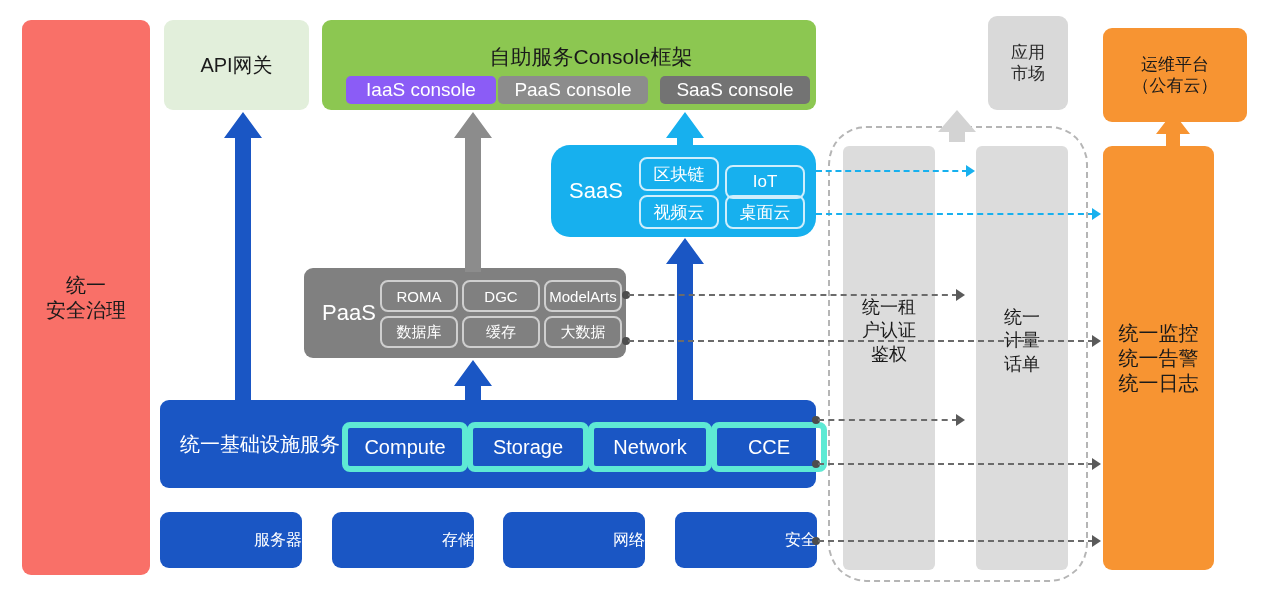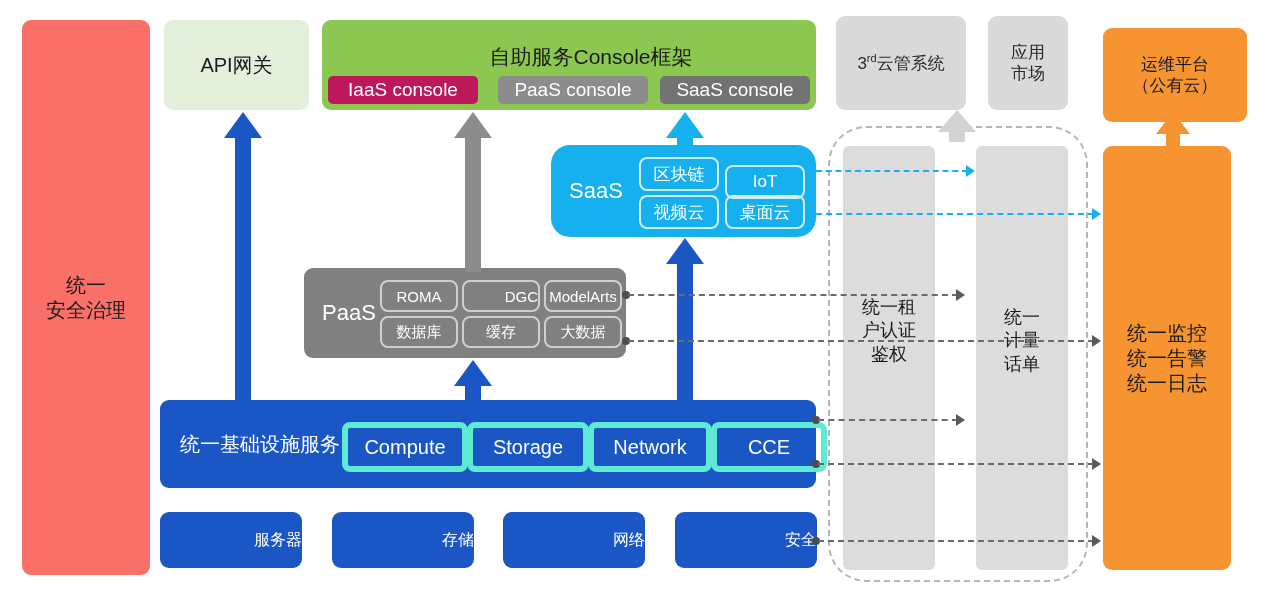--- a/index.html
+++ b/index.html
@@ -70,52 +70,47 @@
       <span>安全治理</span>
     </div>
   </div>
 
   <div class="box api-gw" style="left:164px;top:20px;width:145px;height:90px;">
     <span>API网关</span>
   </div>
 
   <div class="box console-frame" style="left:322px;top:20px;width:494px;height:90px;">
     <div class="console-title">自助服务Console框架</div>
-    <div class="console-chip" style="left:6px;top:56px;width:150px;height:28px;background:#be185d;">
+    <div class="console-chip" style="left:24px;top:56px;width:150px;height:28px;background:#8b5cf6;">
       <span>IaaS console</span>
     </div>
     <div class="console-chip" style="left:176px;top:56px;width:150px;height:28px;background:#8c8c8c;">
       <span>PaaS console</span>
     </div>
     <div class="console-chip" style="left:338px;top:56px;width:150px;height:28px;background:#737373;">
       <span>SaaS console</span>
     </div>
   </div>
 
-  <div class="box gray-box" style="left:836px;top:16px;width:130px;height:94px;">
-    <div>
-      <span>3</span><sup>rd</sup><span>云管系统</span>
-    </div>
-  </div>
 
   <div class="box gray-box" style="left:988px;top:16px;width:80px;height:94px;">
     <div style="display:flex;flex-direction:column;">
       <span>应用</span>
       <span>市场</span>
     </div>
   </div>
 
   <div class="box orange-box" style="left:1103px;top:28px;width:144px;height:94px;">
     <div style="display:flex;flex-direction:column;">
       <span>运维平台</span>
       <span>（公有云）</span>
     </div>
   </div>
 
-  <div class="box orange-panel" style="left:1103px;top:146px;width:128px;height:424px;">
+  <div class="box orange-panel" style="left:1103px;top:146px;width:111px;height:424px;">
     <div style="display:flex;flex-direction:column;">
       <span>统一监控</span>
       <span>统一告警</span>
       <span>统一日志</span>
     </div>
   </div>
 
   <div class="dashed-region" style="left:828px;top:126px;width:260px;height:456px;"></div>
 
   <div class="gcol" style="position:absolute;left:843px;top:146px;width:92px;height:424px;">
@@ -148,21 +143,21 @@
     <div class="pill" style="left:174px;top:50px;width:76px;height:30px;">
       <span>桌面云</span>
     </div>
   </div>
 
   <div class="paas-box" style="position:absolute;left:304px;top:268px;width:322px;height:90px;">
     <div class="paas-label">PaaS</div>
     <div class="pill-gray" style="left:76px;top:12px;width:74px;height:28px;">
       <span>ROMA</span>
     </div>
-    <div class="pill-gray" style="left:158px;top:12px;width:74px;height:28px;justify-content:flex-end;">
+    <div class="pill-gray" style="left:158px;top:12px;width:74px;height:28px;">
       <span>DGC</span>
     </div>
     <div class="pill-gray" style="left:240px;top:12px;width:74px;height:28px;">
       <span>ModelArts</span>
     </div>
     <div class="pill-gray" style="left:76px;top:48px;width:74px;height:28px;">
       <span>数据库</span>
     </div>
     <div class="pill-gray" style="left:158px;top:48px;width:74px;height:28px;">
       <span>缓存</span>

